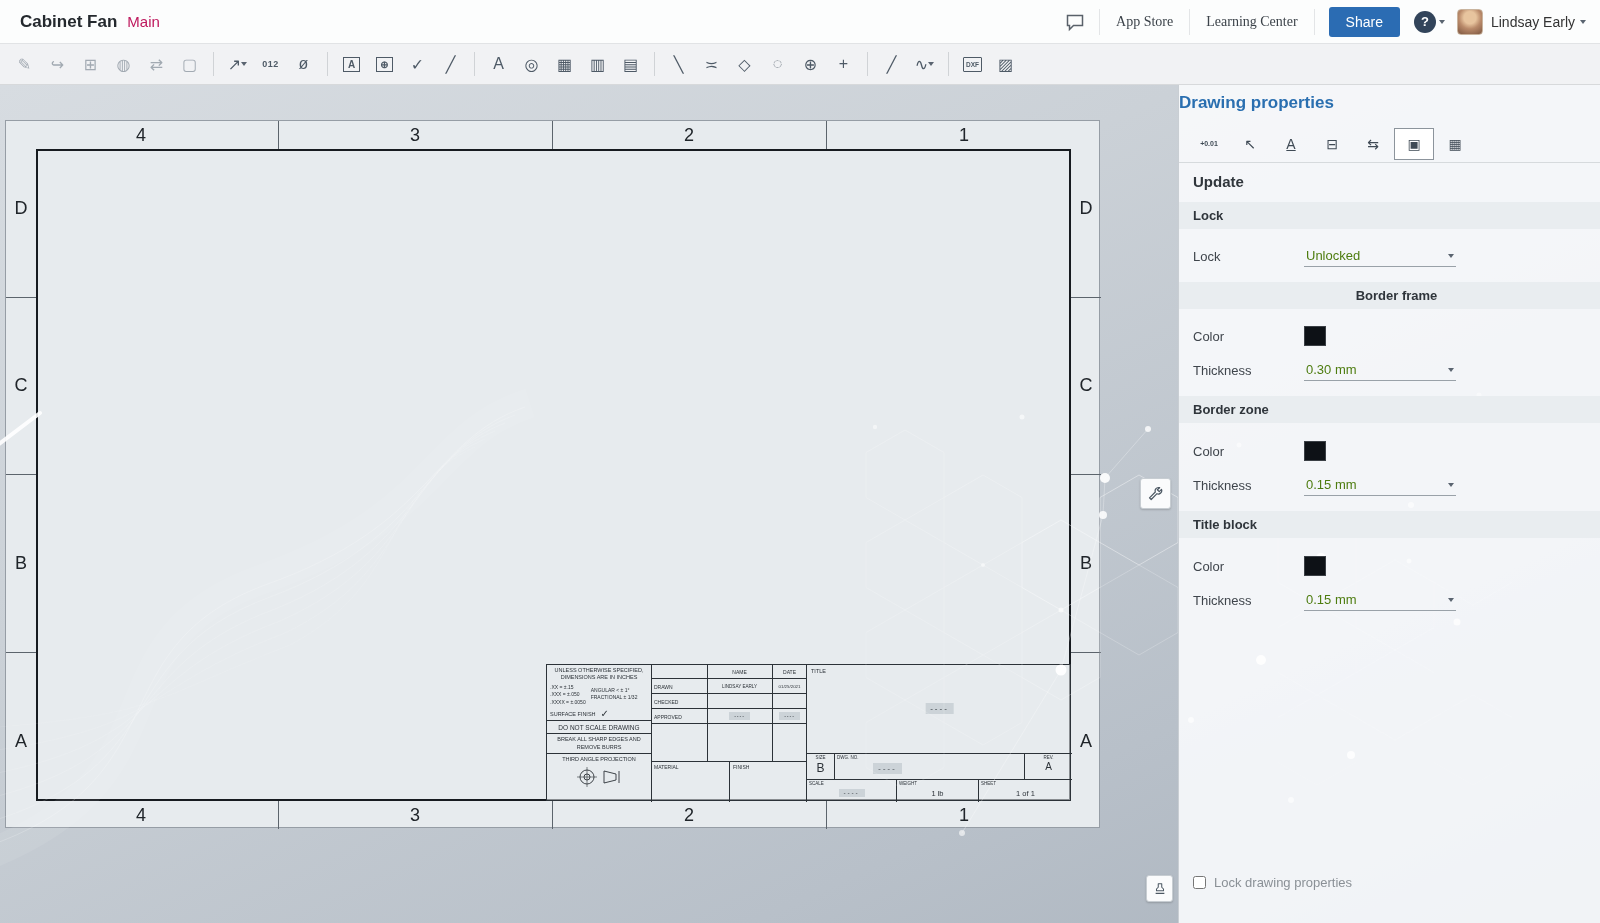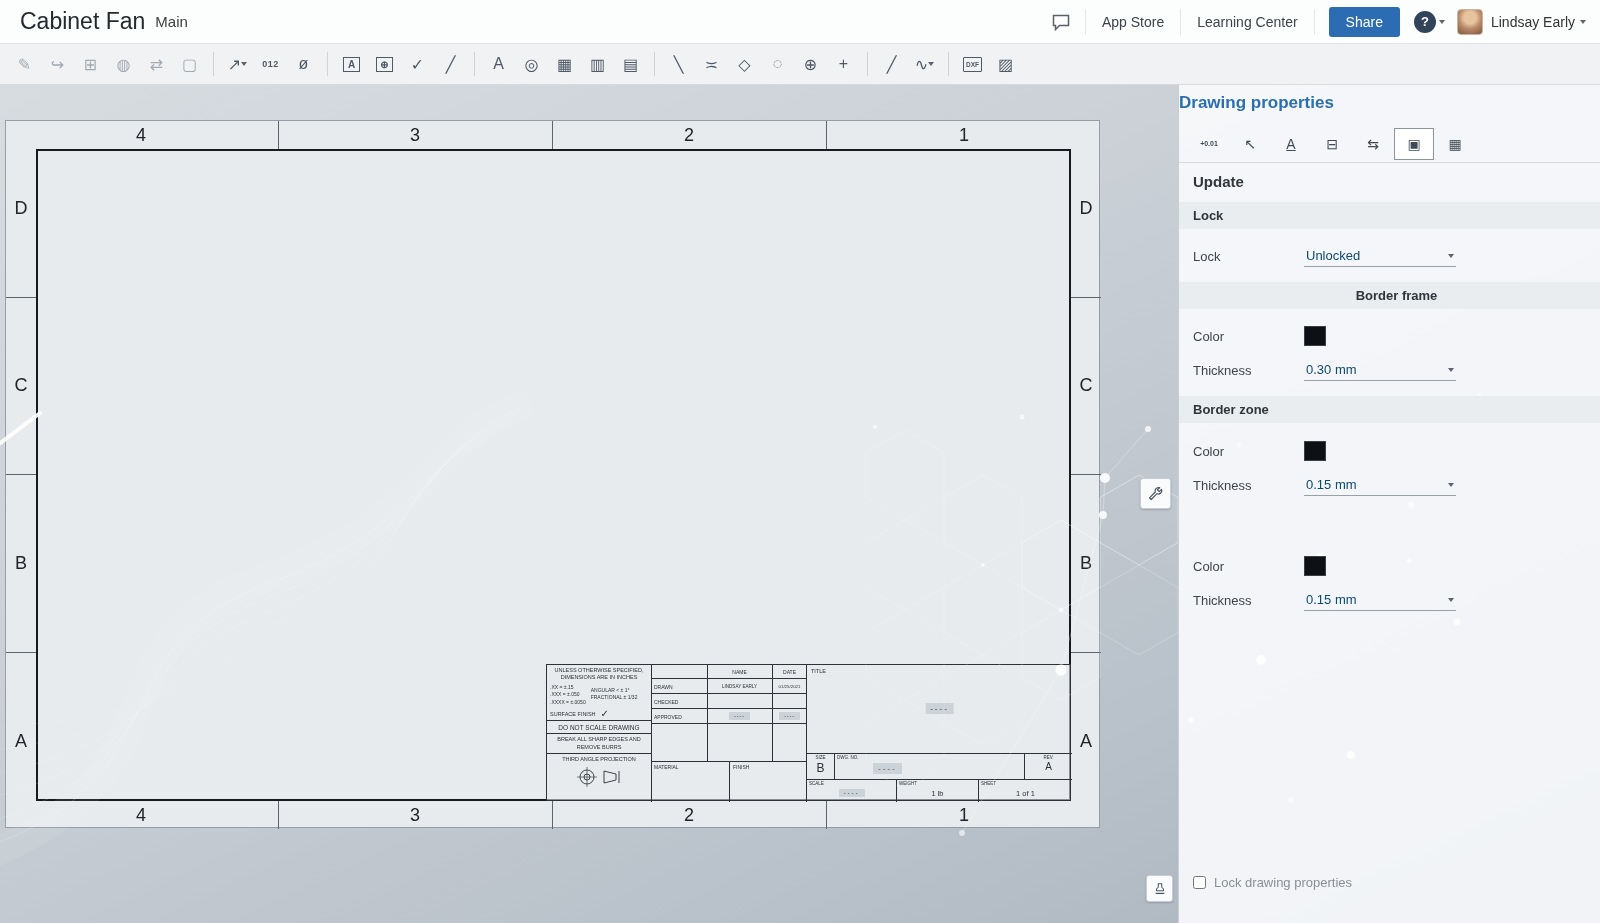--- a/index.html
+++ b/index.html
@@ -4,24 +4,24 @@
 <style>
   * { box-sizing: border-box; margin: 0; padding: 0; }
   html,body { width:1600px; height:923px; overflow:hidden; }
   body { font-family:"Liberation Sans", sans-serif; background:#fff; position:relative; }
   button { background:none; border:none; font:inherit; cursor:pointer; color:inherit; }
 
   
   .topbar { position:absolute; left:0; top:0; width:1600px; height:44px; background:#fcfdfd;
             border-bottom:1px solid #e1e3e5; z-index:10; }
   .topbar-left { position:absolute; left:20px; top:0; height:100%; display:flex; align-items:center; }
-  .doc-title { font-size:23px; font-weight:normal; color:#24292e; }
-  .ws-name { font-size:15px; color:#404040; margin-left:10px; }
+  .doc-title { font-size:17px; font-weight:bold; color:#24292e; }
+  .ws-name { font-size:15px; color:#be185d; margin-left:10px; }
   .topbar-right { position:absolute; right:8px; top:0; height:100%; display:flex; align-items:center; }
-  .tb-link { font-size:14px; color:#3c434a; padding:0 16px; height:100%; display:flex; align-items:center; }
+  .tb-link { font-size:14px; color:#3c434a; padding:0 16px; height:100%; display:flex; align-items:center;font-family:Liberation Serif, serif; }
   .vdiv { width:1px; height:26px; background:#e3e5e7; }
   .chat-btn { padding:0 14px; display:flex; align-items:center; }
   .share-btn { background:#2b6cb3; color:#fff; font-size:14px; padding:7px 17px; border-radius:3px; margin:4px 14px; }
   .help-btn { display:flex; align-items:center; gap:3px; margin-right:12px; }
   .help-circle { width:22px; height:22px; border-radius:50%; background:#32445a; color:#fff; font-size:13px;
                  font-weight:bold; display:flex; align-items:center; justify-content:center; }
   .avatar { width:26px; height:26px; border-radius:4px; margin-right:8px;
             background:radial-gradient(circle at 50% 32%, #e7c49e 0 30%, #b98a6a 55%, #7d5640 100%);
             border:1px solid #c9b49e; }
   .user-btn { display:flex; align-items:center; gap:5px; font-size:14px; color:#333; margin-right:6px; }
@@ -109,21 +109,21 @@
           font-size:14px; color:#3f4a55; margin-right:1px; border:1px solid transparent; }
   .ptab.selected { border:1px solid #8c949c; background:#fff; }
   .ptab .tiny { font-size:7px; font-weight:bold; }
   .ptab .ul { text-decoration:underline; }
   .formats-h { position:absolute; top:88px; left:14px; font-size:15px; font-weight:bold; color:#30363c; }
   .sec-bar { position:absolute; left:0; right:0; height:27px; background:#e9edf0; padding-left:14px;
              font-size:13px; font-weight:bold; color:#2f353b; line-height:27px; }
   .prow { position:absolute; left:0; right:0; height:26px; display:flex; align-items:center; padding-left:14px; }
   .plabel { width:111px; font-size:13px; color:#3f454c; }
   .dropdown { width:152px; border-bottom:1px solid #99a1a8; padding:3px 2px; display:flex;
-              justify-content:space-between; align-items:center; font-size:13px; color:#0c4a6e; cursor:pointer; }
+              justify-content:space-between; align-items:center; font-size:13px; color:#4d7c0f; cursor:pointer; }
   .swatch { width:22px; height:20px; background:#0d1116; border:1px solid #3a3f45; cursor:pointer; }
   .bar-lock { top:117px; } .row-lock { top:158px; }
   .bar-bframe { top:197px;text-align:center; } .row-bf-color { top:238px; } .row-bf-thick { top:272px; }
   .bar-bzone { top:311px; } .row-bz-color { top:353px; } .row-bz-thick { top:387px; }
   .bar-tblock { top:426px; } .row-tb-color { top:468px; } .row-tb-thick { top:502px; }
   .update-row { position:absolute; top:746px; left:0; right:0; height:46px; border-top:1px solid #d6dadd;
                 display:flex; align-items:center; justify-content:space-between; padding:0 33px 0 14px; }
   .update-link { font-style:italic; font-size:14px; color:#454c53; text-decoration:underline;
                  text-underline-offset:3px; }
   .dwt-btn { width:30px; height:30px; border:1px solid #bac0c5; background:#fff; display:flex;
@@ -538,20 +538,21 @@
     <span class="swatch"></span>
   </div>
   <div class="prow row-bz-thick">
     <span class="plabel">Thickness</span>
     <div class="dropdown">
       <span>0.15 mm</span>
       <i class="caret-down"></i>
     </div>
   </div>
 
+  <div class="sec-bar bar-tblock">Title block</div>
   <div class="prow row-tb-color">
     <span class="plabel">Color</span>
     <span class="swatch"></span>
   </div>
   <div class="prow row-tb-thick">
     <span class="plabel">Thickness</span>
     <div class="dropdown">
       <span>0.15 mm</span>
       <i class="caret-down"></i>
     </div>

